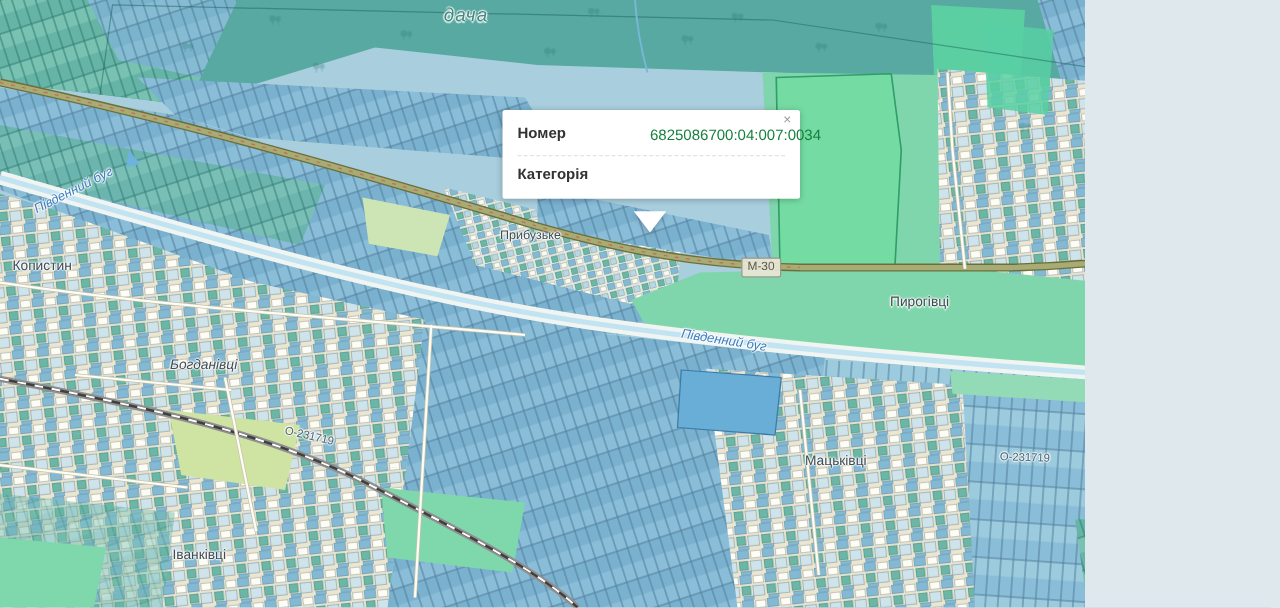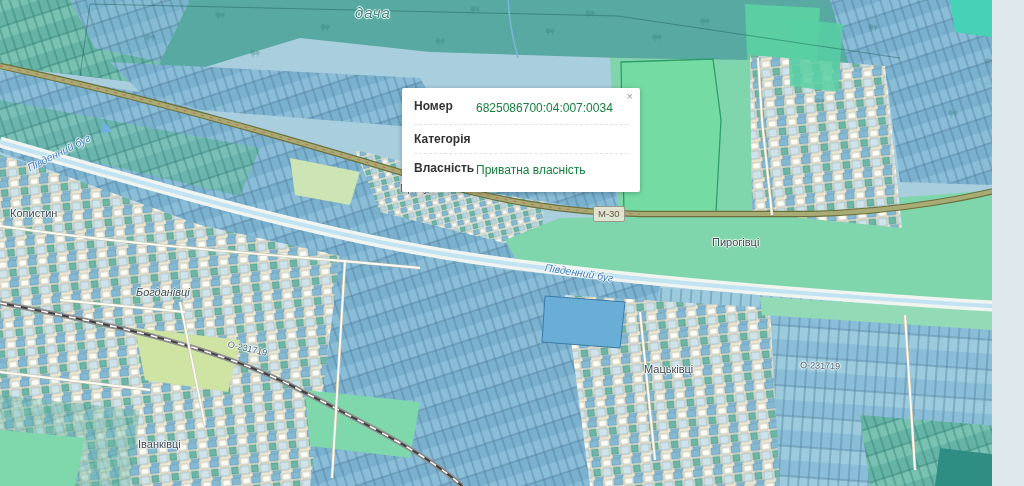--- a/index.html
+++ b/index.html
@@ -1,32 +1,32 @@
 <!DOCTYPE html>
 <html><head>
 <meta charset="utf-8">
 <style>
   html,body{margin:0;padding:0;background:#dfe8ec;}
-  #stage{position:relative;width:992px;height:486px;overflow:hidden;
+  #stage{position:relative;width:868px;height:486px;overflow:hidden;
          font-family:"Liberation Sans",sans-serif;cursor:grab;}
   #stage svg{position:absolute;left:0;top:0;}
   .map-label{position:absolute;white-space:nowrap;color:#414c54;font-size:11px;
     text-shadow:-1px 0 1px rgba(255,255,255,.9),1px 0 1px rgba(255,255,255,.9),
      0 -1px 1px rgba(255,255,255,.9),0 1px 1px rgba(255,255,255,.9);
     transform-origin:left center;pointer-events:none;}
   .lbl-area{color:rgba(22,102,92,.78);font-style:italic;font-size:15px;letter-spacing:1px;}
   .lbl-river{color:#3f7fc0;font-style:italic;font-size:10.5px;}
   .lbl-roadref{color:#4f6470;font-size:9px;}
   .lbl-shield{background:rgba(233,231,214,.92);border:1px solid #9a9a8a;border-radius:2px;
     padding:0 4px;font-size:9.5px;color:#5a5a50;line-height:14px;text-shadow:none;}
   
   #popup{position:absolute;left:402px;top:88px;width:238px;background:#fff;border-radius:2px;
     box-shadow:0 1px 5px rgba(0,0,0,.25);padding:4px 12px 6px 12px;box-sizing:border-box;
     font-size:12px;color:#333;z-index:5;}
-  #popup .row{display:flex;padding:7px 0;border-bottom:1px dashed #e2e2e2;}
+  #popup .row{display:flex;padding:7px 0;border-bottom:1px dashed #e2e2e2;gap:44px;}
   #popup .row:last-child{border-bottom:none;}
   #popup .flabel{flex:0 0 62px;font-weight:bold;color:#333;}
   #popup .fvalue{flex:1;color:#15803d;line-height:1.5;}
   #popup .close{position:absolute;top:3px;right:7px;font-size:11px;color:#999;
     cursor:pointer;line-height:11px;}
   #pointer{position:absolute;left:507px;top:169px;width:0;height:0;z-index:4;
     border-left:13px solid transparent;border-right:13px solid transparent;
     border-top:17px solid #fff;filter:drop-shadow(0 2px 2px rgba(0,0,0,.18));}
 </style>
 </head>
@@ -198,19 +198,15 @@
   <div id="pointer"></div>
   <div id="popup">
     <span class="close">×</span>
     <div class="row">
       <span class="flabel">Номер</span>
       <span class="fvalue">6825086700:04:007:0034</span>
     </div>
     <div class="row">
       <span class="flabel">Категорія</span>
     </div>
-    <div class="row">
-      <span class="flabel">Власність</span>
-      <span class="fvalue">Приватна власність</span>
-    </div>
   </div>
 
 </div>
 
 </body></html>

